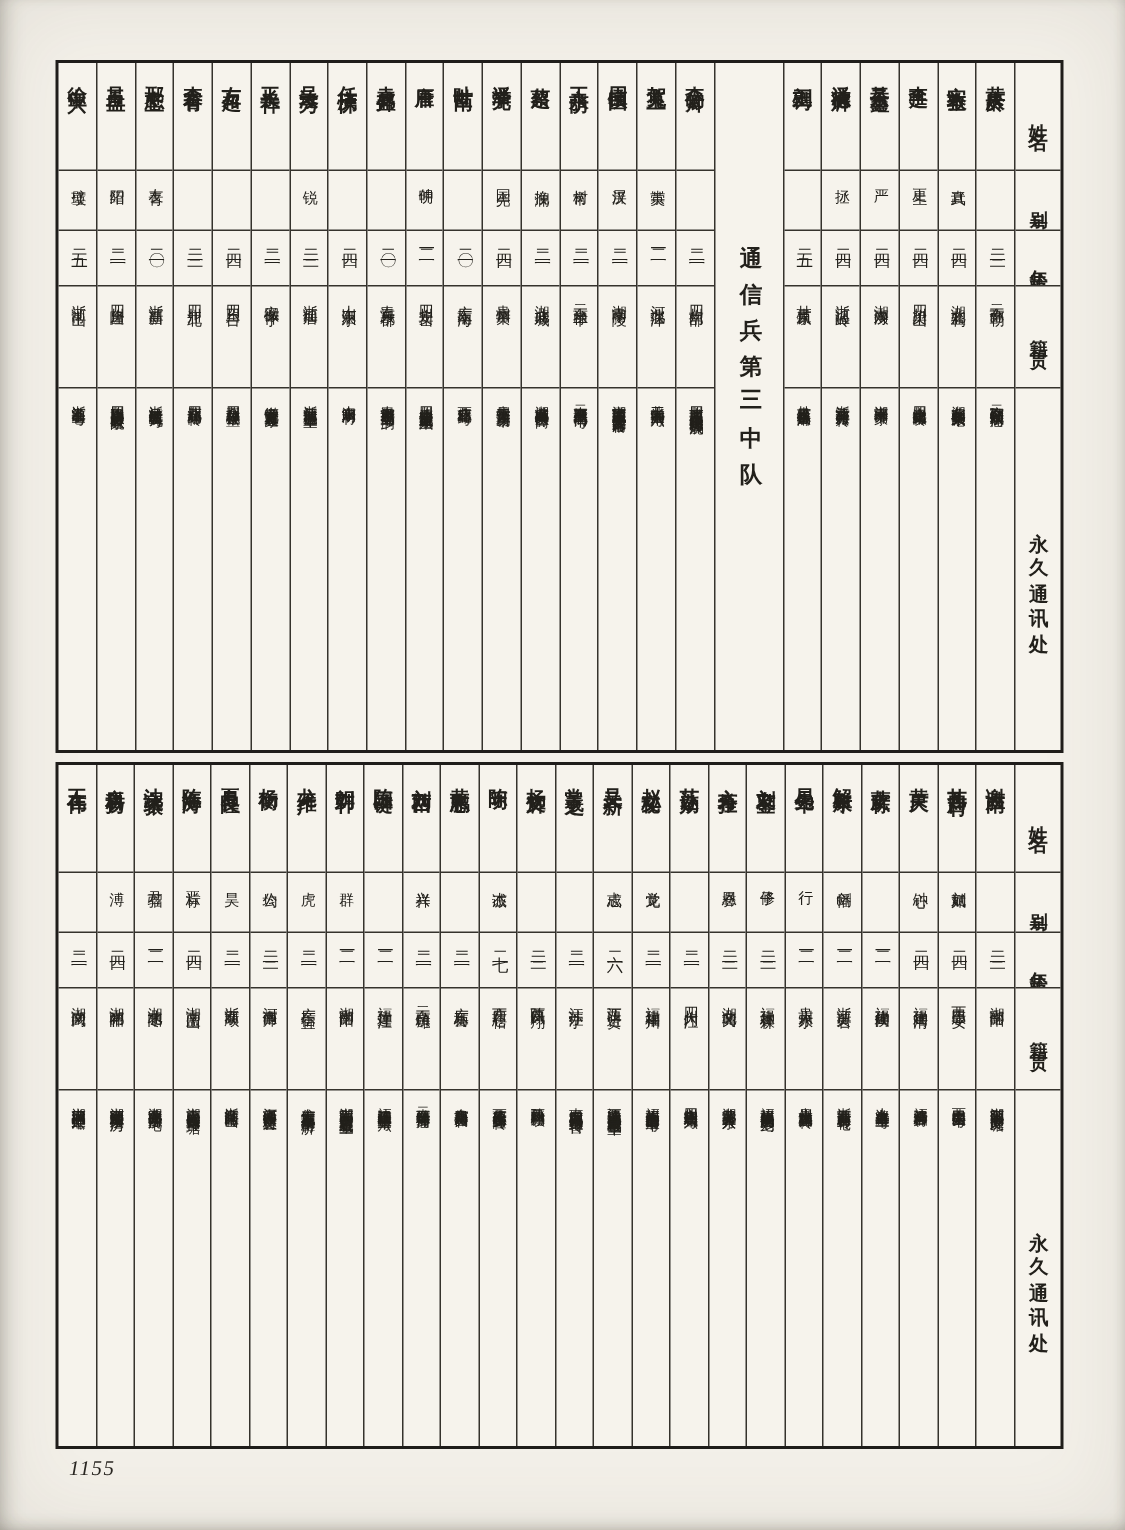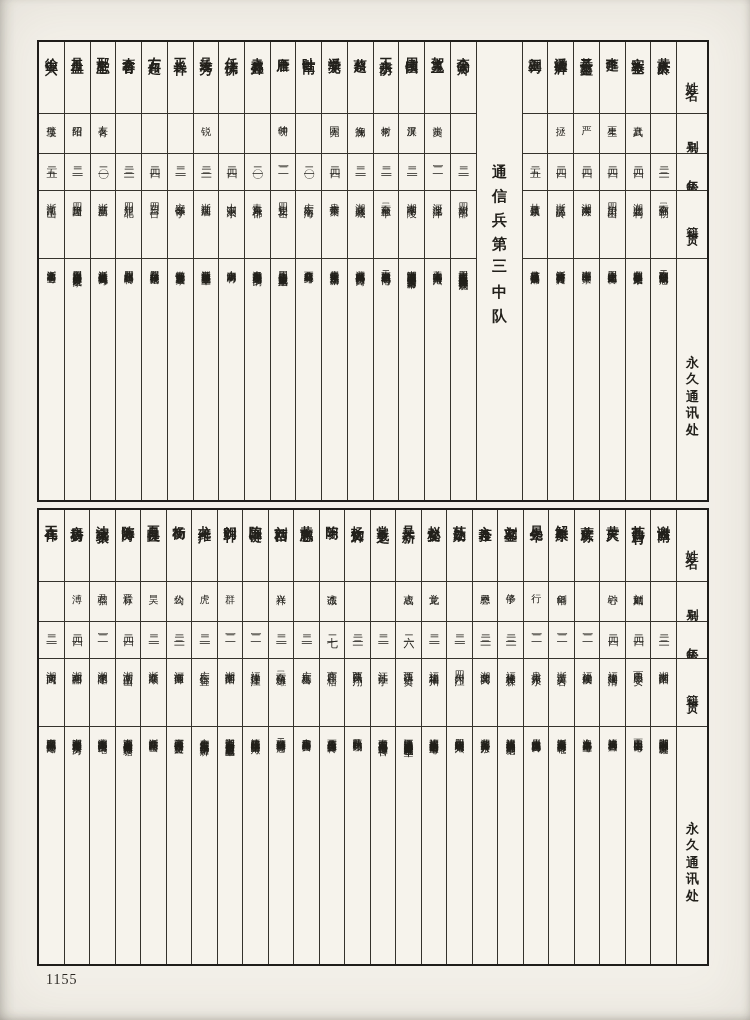--- a/index.html
+++ b/index.html
@@ -53,21 +53,21 @@
   .header-col .c-origin .vtext{font-size:12px;letter-spacing:8px;}
   .header-col .c-address .vtext{font-size:13px;letter-spacing:17px;padding-top:14px;}
   .unit-title{
     writing-mode:vertical-rl;text-orientation:upright;
     font-size:15px;font-weight:700;letter-spacing:24px;
     padding-top:110px;color:#22201b;
   }
   .page-number{
     position:absolute;left:46px;top:972px;
     font-family:"Liberation Serif","DejaVu Serif",serif;
-    font-size:14px;color:#2a2722;letter-spacing:1px;
+    font-size:14px;color:#2a2722;letter-spacing:1px;font-style:italic;
   }
 </style>
 </head>
 <body>
 
 <div class="sheet">
   <section class="rtable" id="table-top">
       <div class="col header-col">
         <div class="cell c-name">
           <span class="vtext">姓名</span>

